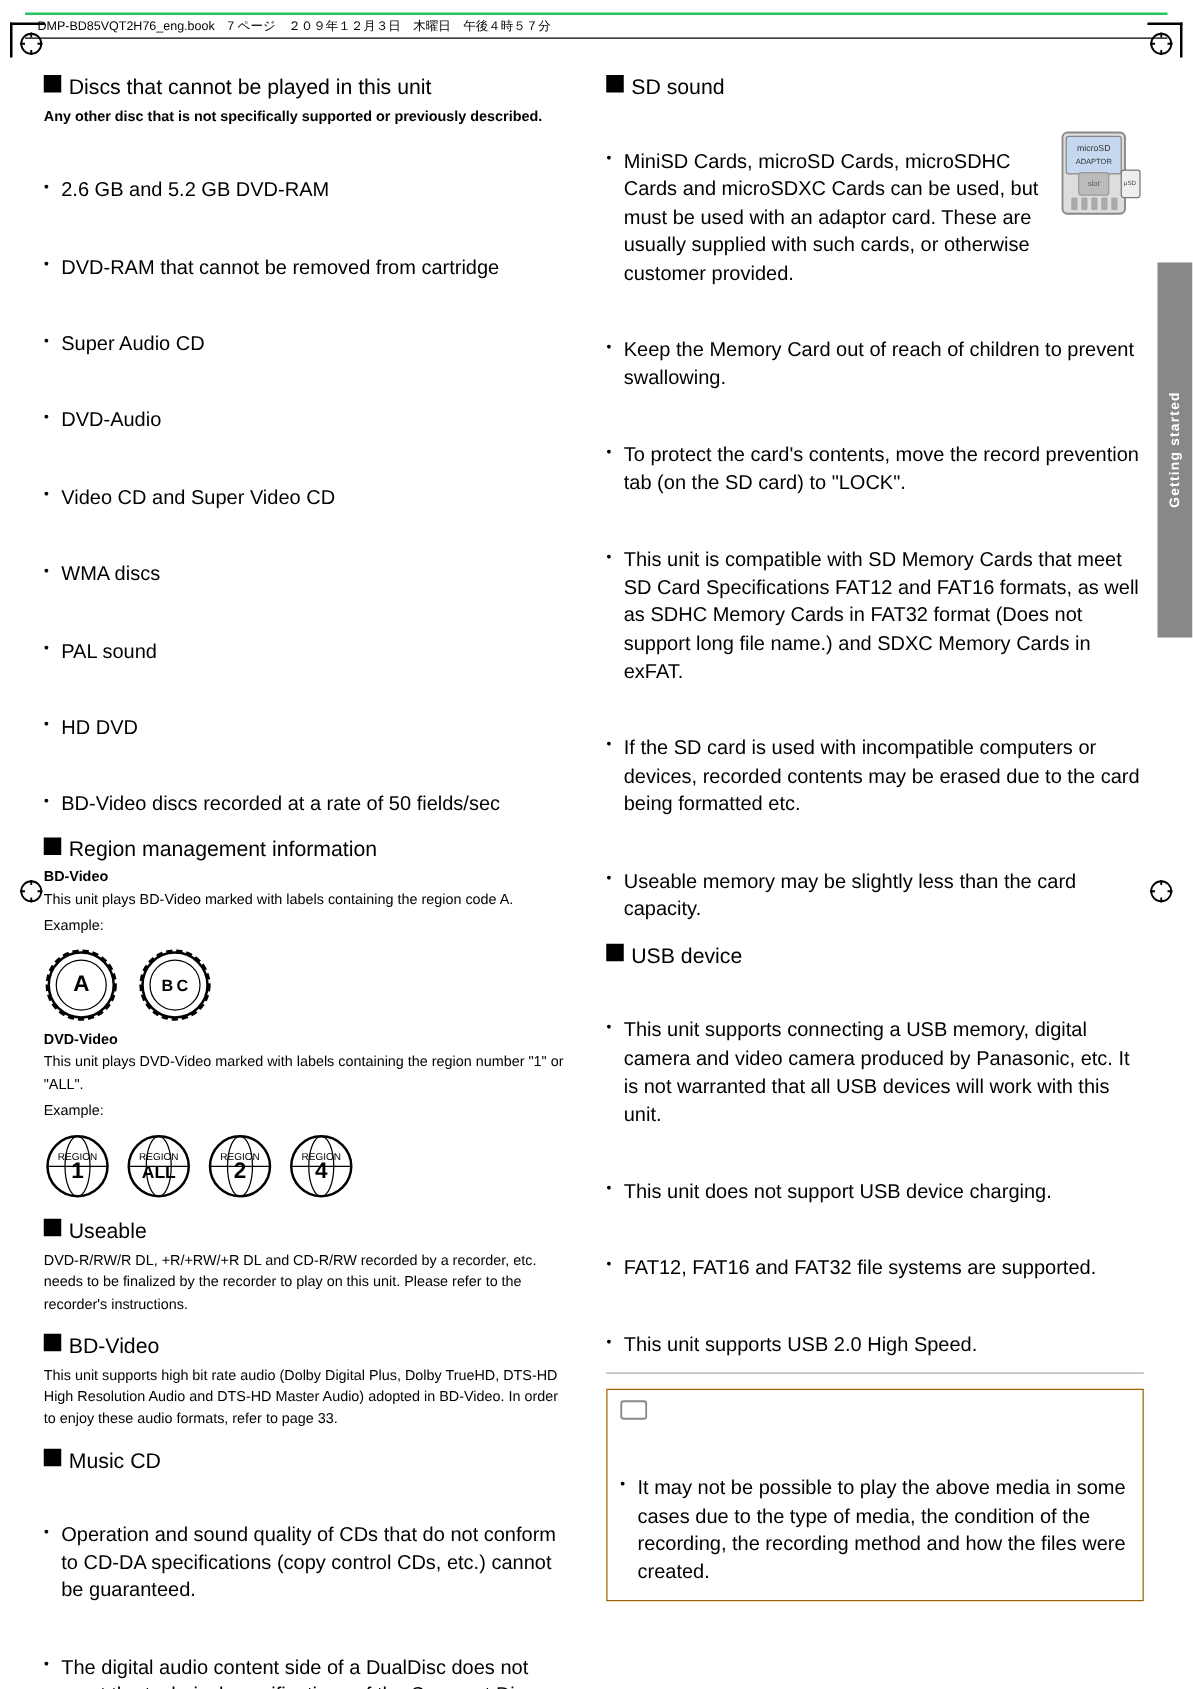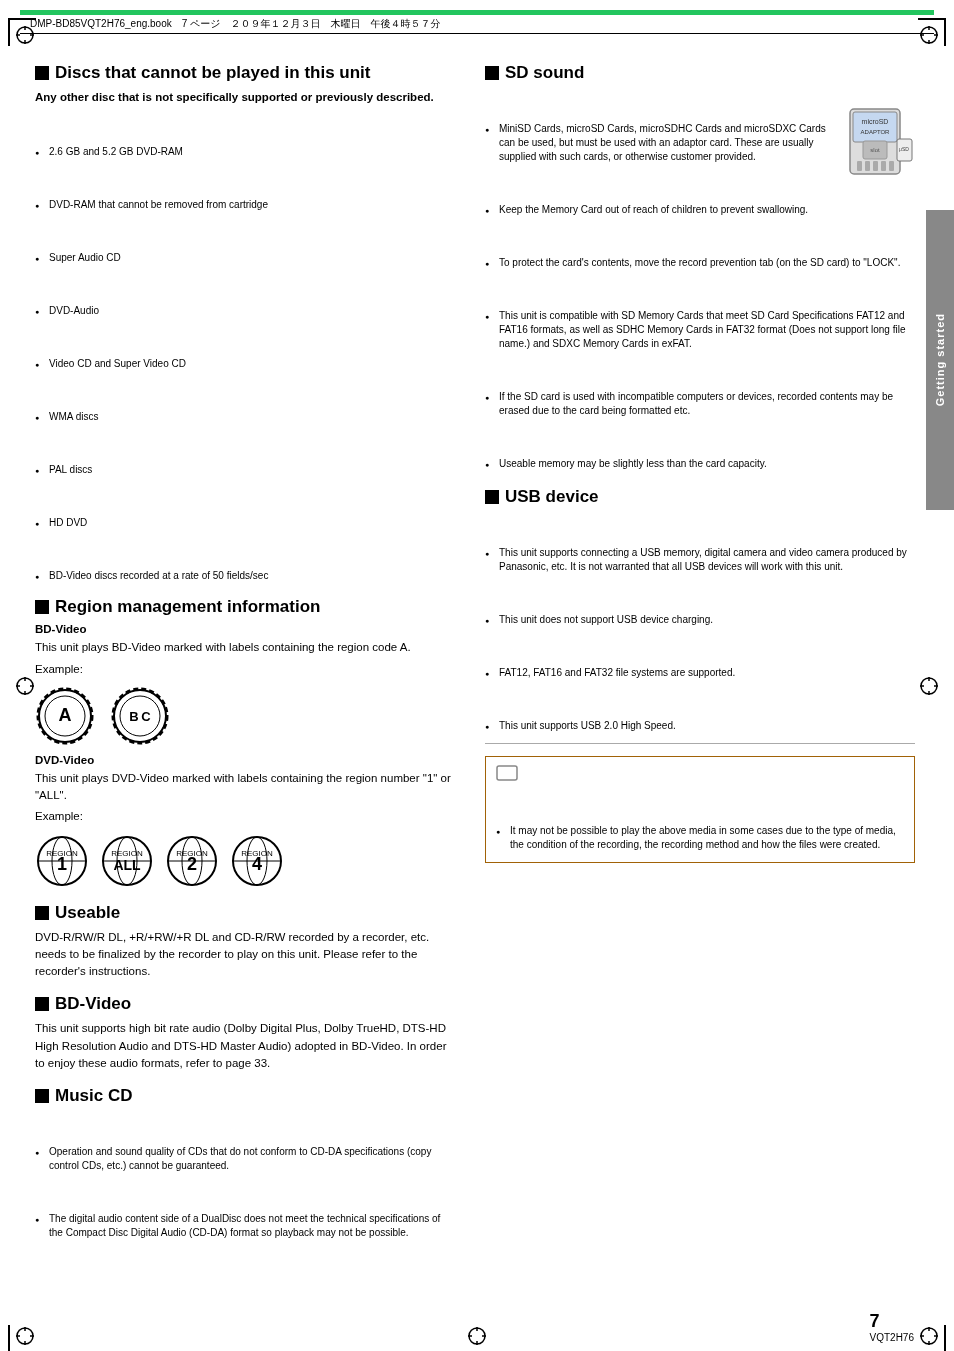--- a/index.html
+++ b/index.html
@@ -16,21 +16,21 @@
 
     .page-wrapper {
       width: 954px;
       min-height: 1351px;
       position: relative;
       padding: 0;
     }
 
     
     .header-bar {
-      border-top: 5px solid #22c55e;
+      border-top: 2px solid #22c55e;
       border-bottom: 1px solid #000;
       padding: 2px 10px;
       font-size: 10px;
       margin: 10px 20px;
       color: #000;
     }
 
     
     .corner {
       position: absolute;
@@ -84,23 +84,23 @@
     }
 
     .right-column {
       width: 440px;
       padding-left: 10px;
     }
 
     
     .section-heading {
       display: flex;
-      align-items: center;
+      align-items: flex-start;
       font-size: 17px;
-      font-weight: bold;
+      font-weight: normal;
       margin-bottom: 6px;
       margin-top: 14px;
     }
     .section-heading .square-icon {
       display: inline-block;
       width: 14px;
       height: 14px;
       background: #000;
       margin-right: 6px;
       flex-shrink: 0;
@@ -115,21 +115,21 @@
 
     .bullet-list {
       list-style: none;
       padding: 0;
       margin: 0;
     }
     .bullet-list li {
       padding-left: 14px;
       position: relative;
       margin-bottom: 2px;
-      font-size: 10px;
+      font-size: 16px;
       line-height: 1.4;
       margin-top: 39px;
     }
     .bullet-list li::before {
       content: "●";
       position: absolute;
       left: 0;
       font-size: 7px;
       top: 3px;
     }
@@ -304,21 +304,21 @@
           <span>Discs that cannot be played in this unit</span>
         </div>
         <p class="body-text" style="font-weight:bold;">Any other disc that is not specifically supported or previously described.</p>
         <ul class="bullet-list">
           <li><span>2.6 GB and 5.2 GB DVD-RAM</span></li>
           <li><span>DVD-RAM that cannot be removed from cartridge</span></li>
           <li><span>Super Audio CD</span></li>
           <li><span>DVD-Audio</span></li>
           <li><span>Video CD and Super Video CD</span></li>
           <li><span>WMA discs</span></li>
-          <li><span>PAL discs</span></li>
+          <li><span>PAL sound</span></li>
           <li><span>HD DVD</span></li>
           <li><span>BD-Video discs recorded at a rate of 50 fields/sec</span></li>
         </ul>
       </div>
 
       <div>
         <div class="section-heading">
           <span class="square-icon"></span>
           <span>Region management information</span>
         </div>

